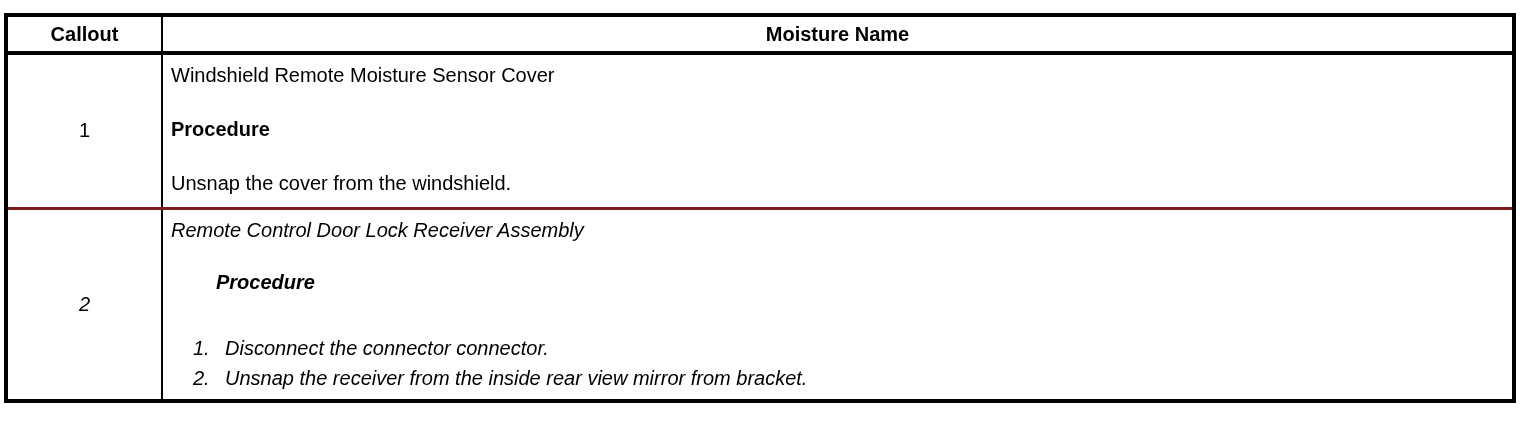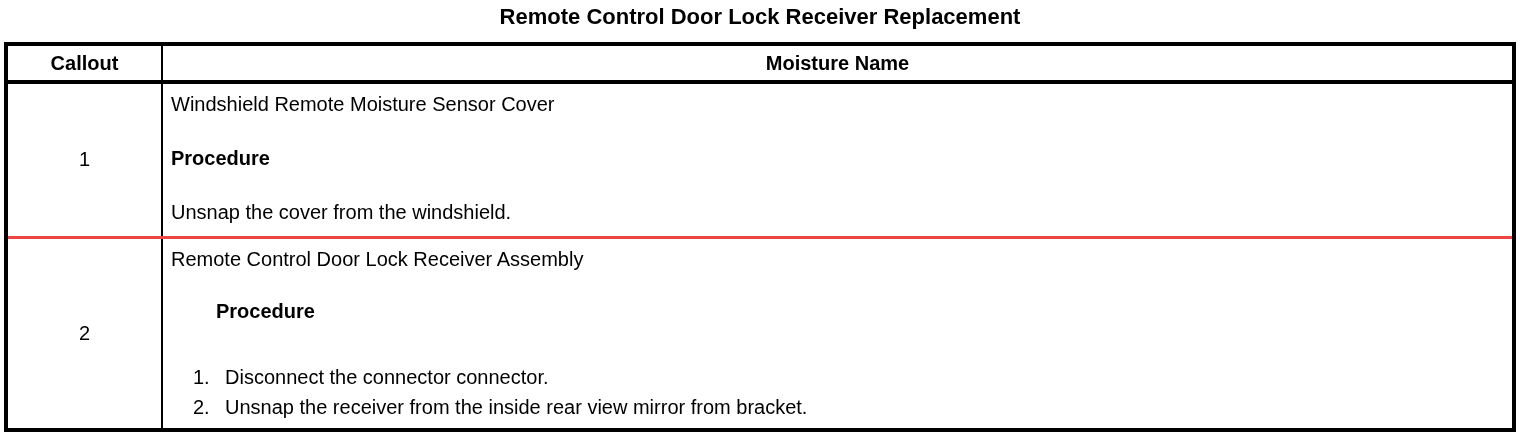--- a/index.html
+++ b/index.html
@@ -48,21 +48,22 @@
     vertical-align: middle;
     font-size: 20px;
     padding: 0;
   }
   td.component-cell {
     vertical-align: top;
     font-size: 20px;
     padding: 6px 10px 6px 8px;
   }
   tr.data-row-2 td {
-    border-top: 3px solid #ef4444;
+    border-top: 3px solid #7f1d1d;
+    font-style: italic;
   }
   tr.data-row-1 { height: 155px; }
   tr.data-row-2 { height: 186px; }
   .component-cell p {
     margin: 0;
     line-height: 23px;
   }
   .comp-name { margin-top: 3px !important; }
   .proc-label {
     font-weight: bold;
@@ -84,21 +85,20 @@
     padding-left: 22px;
     flex: 0 0 auto;
   }
   .step-text { flex: 1 1 auto; }
 </style>
 </head>
 <body>
 
 <div class="page">
 
-  <p class="doc-title">Remote Control Door Lock Receiver Replacement</p>
 
   <table class="callout-table">
     <colgroup>
       <col class="col-callout">
       <col class="col-component">
     </colgroup>
     <thead>
       <tr>
         <th class="th-callout">Callout</th>
         <th class="th-component">Moisture Name</th>

